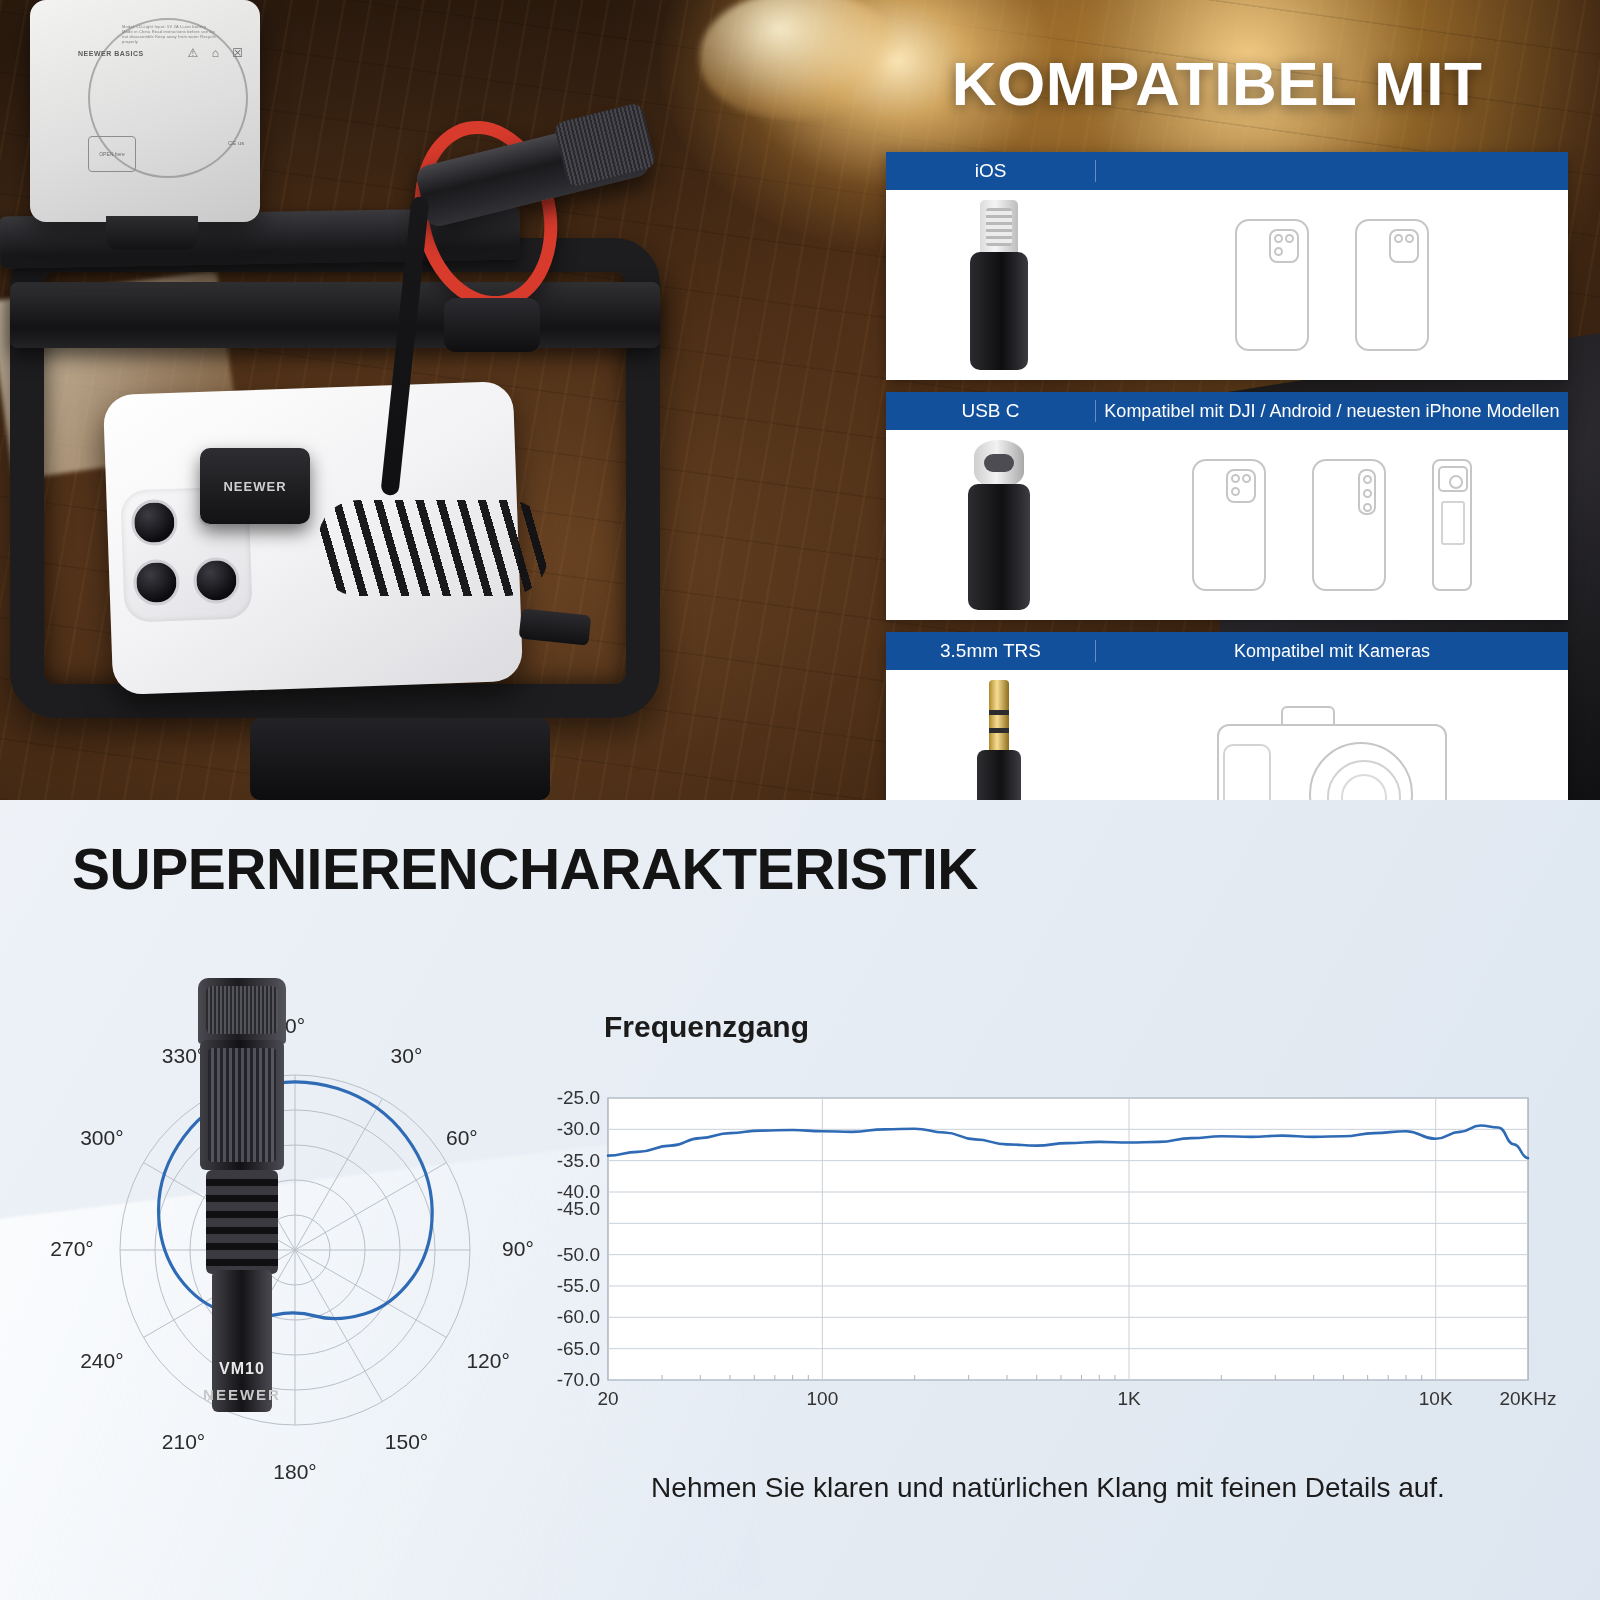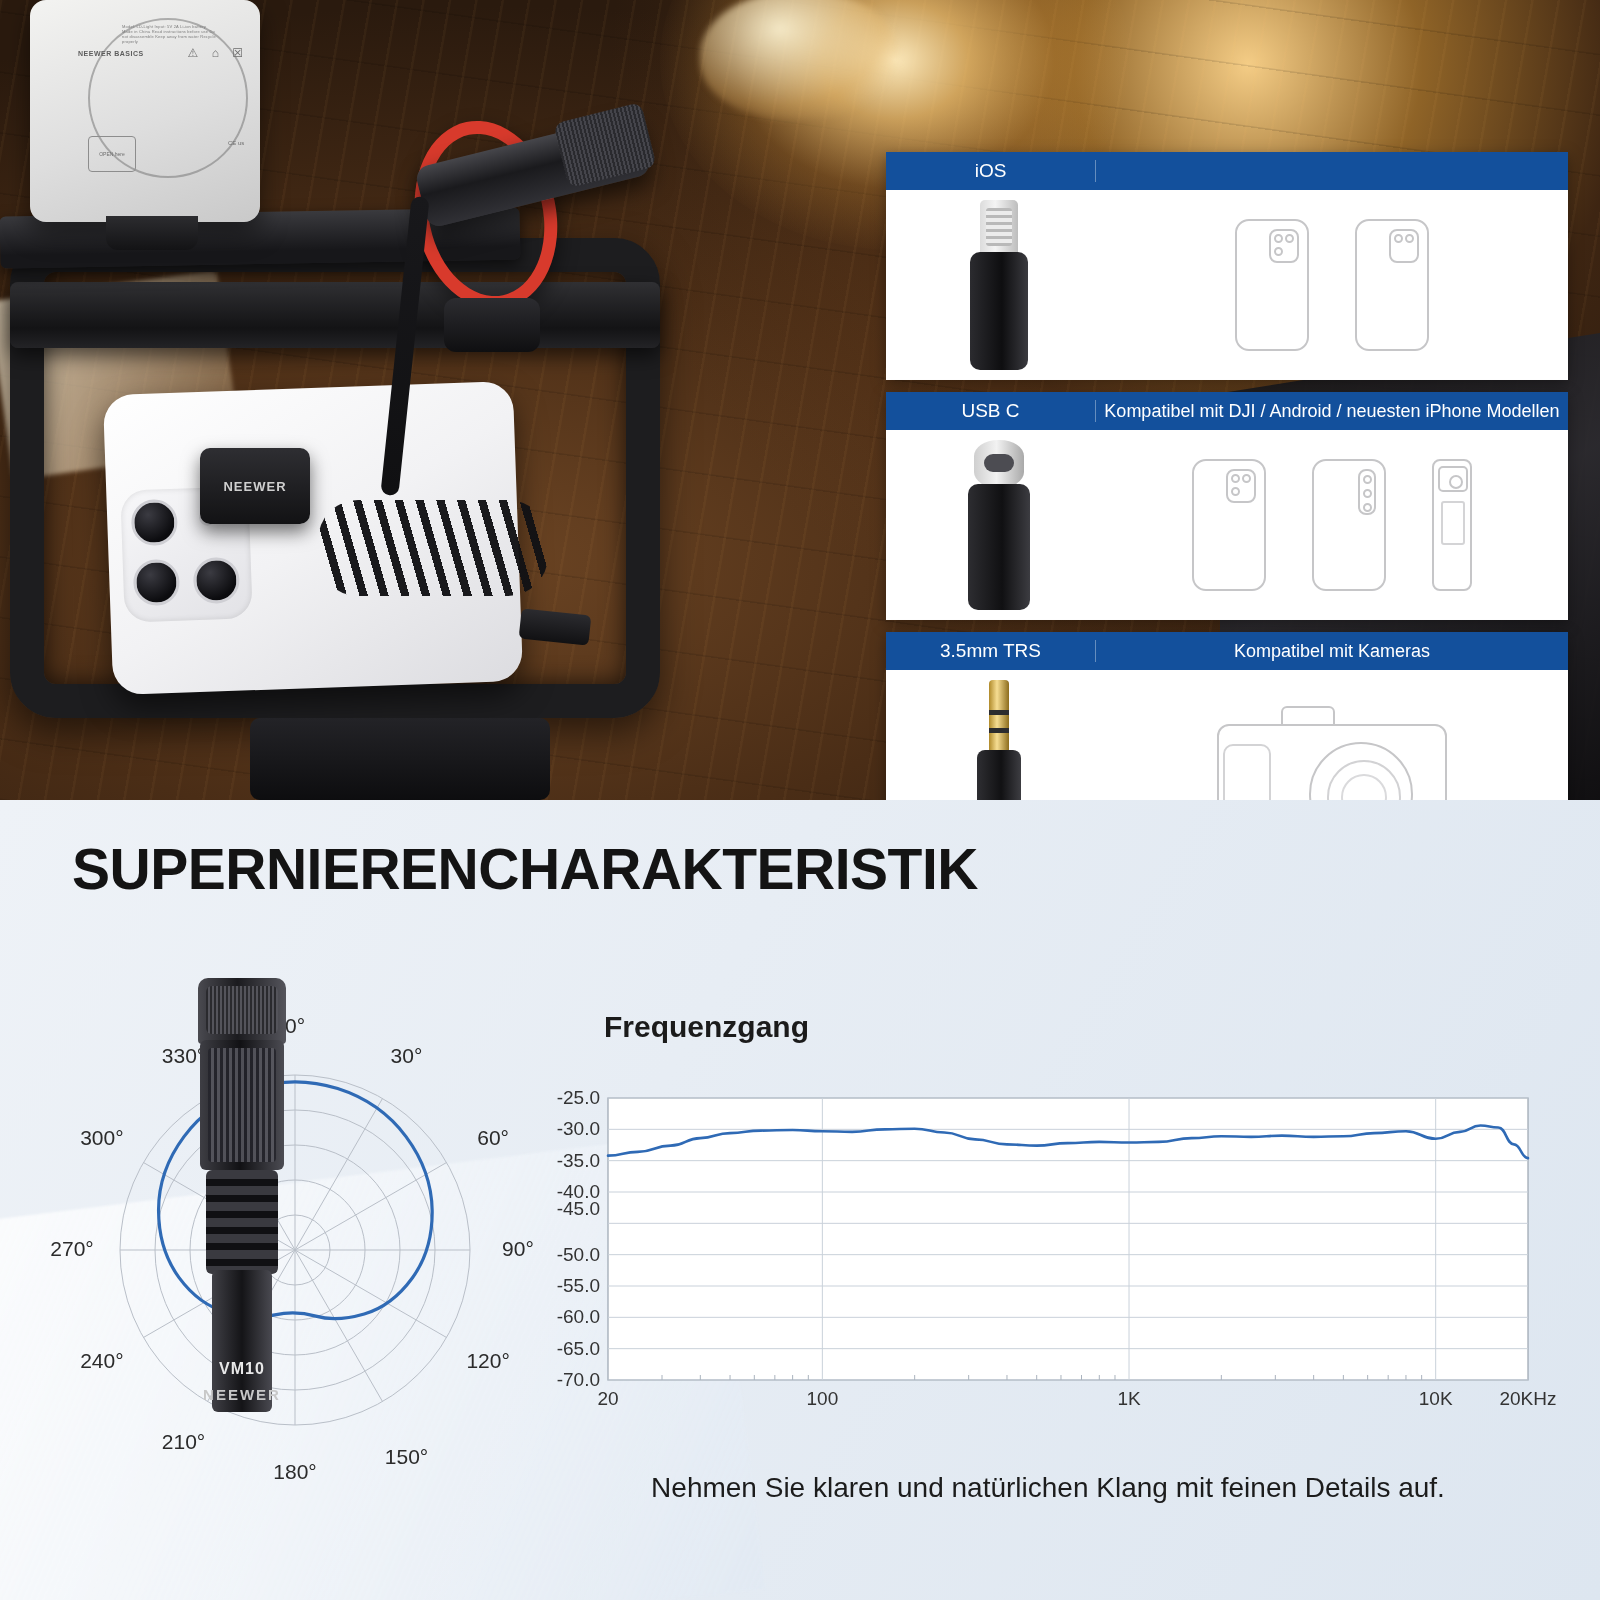--- a/index.html
+++ b/index.html
@@ -331,20 +331,21 @@
         <div class="mic-mesh"></div>
         <div class="shock-base"></div>
       </div>
 
       <div class="cable-a"></div>
       <div class="coil"></div>
       <div class="plug-b"></div>
       <div class="tripod"></div>
     </div>
 
+    <h1 class="compat-title">KOMPATIBEL MIT</h1>
 
     <div class="compat-stack">
 
       <div class="compat-block">
         <div class="compat-head">
           <div class="left">iOS</div>
         </div>
         <div class="compat-body">
           <div class="connector">
             <div class="lightning">
@@ -452,24 +453,24 @@
           <line x1="235" y1="235" x2="147.50000000000006" y2="386.55444566227675" stroke="#b9bfc8" stroke-width="1"></line>
           <line x1="235" y1="235" x2="83.44555433772322" y2="322.5" stroke="#b9bfc8" stroke-width="1"></line>
           <line x1="235" y1="235" x2="60" y2="235.00000000000003" stroke="#b9bfc8" stroke-width="1"></line>
           <line x1="235" y1="235" x2="83.44555433772325" y2="147.5" stroke="#b9bfc8" stroke-width="1"></line>
           <line x1="235" y1="235" x2="147.49999999999994" y2="83.44555433772328" stroke="#b9bfc8" stroke-width="1"></line>
           <path d="M 277.67375 73.58689685050764 Q 320.34749999999997 87.17379370101528 345.99449410455435 121.64189685050765 Q 371.64148820910873 156.11 372.1657441045544 195.555 Q 372.69 235 352.2818008336636 262.96500000000003 Q 331.8736016673273 290.93 304.2268008336637 298.974336289357 Q 276.58 307.0186725787139 255.79 301.109336289357 Q 235 295.2 214.9275 299.8665898349263 Q 194.85500000000002 304.5331796698526 167.11207239355167 297.37283983492625 Q 139.36914478710335 290.2125 119.05707239355168 262.60625 Q 98.745 235.00000000000003 98.55175589544564 195.555 Q 98.35851179089127 156.10999999999999 124.00550589544561 121.64189685050765 Q 149.65249999999995 87.17379370101531 192.32624999999996 73.58689685050766 Q 235 60 277.67375 73.58689685050764 Z" fill="none" stroke="#2f6ab5" stroke-width="3.2" stroke-linejoin="round"></path>
         </svg>
       <div id="polar-labels">
           <div class="polar-deg" style="left: 211px; top: -1px; width: 48px; text-align: center;">0°</div>
           <div class="polar-deg" style="left: 322.5px; top: 28.8763px; width: 48px; text-align: center;">30°</div>
-          <div class="polar-deg" style="left: 401px; top: 110.5px; width: 48px; text-align: right;">60°</div>
+          <div class="polar-deg" style="left: 386px; top: 110.5px; width: 48px; text-align: left;">60°</div>
           <div class="polar-deg" style="left: 434px; top: 222px; width: 48px; text-align: center;">90°</div>
           <div class="polar-deg" style="left: 404.124px; top: 333.5px; width: 48px; text-align: center;">120°</div>
-          <div class="polar-deg" style="left: 322.5px; top: 415.124px; width: 48px; text-align: center; margin-top: 15px;">150°</div>
+          <div class="polar-deg" style="left: 322.5px; top: 415.124px; width: 48px; text-align: center;">150°</div>
           <div class="polar-deg" style="left: 211px; top: 445px; width: 48px; text-align: center;">180°</div>
           <div class="polar-deg" style="left: 99.5px; top: 415.124px; width: 48px; text-align: center;">210°</div>
           <div class="polar-deg" style="left: 17.8763px; top: 333.5px; width: 48px; text-align: center;">240°</div>
           <div class="polar-deg" style="left: -12px; top: 222px; width: 48px; text-align: center;">270°</div>
           <div class="polar-deg" style="left: 17.8763px; top: 110.5px; width: 48px; text-align: center;">300°</div>
           <div class="polar-deg" style="left: 99.5px; top: 28.8763px; width: 48px; text-align: center;">330°</div>
         </div>
     </div>
 
     <div class="mic3d">

